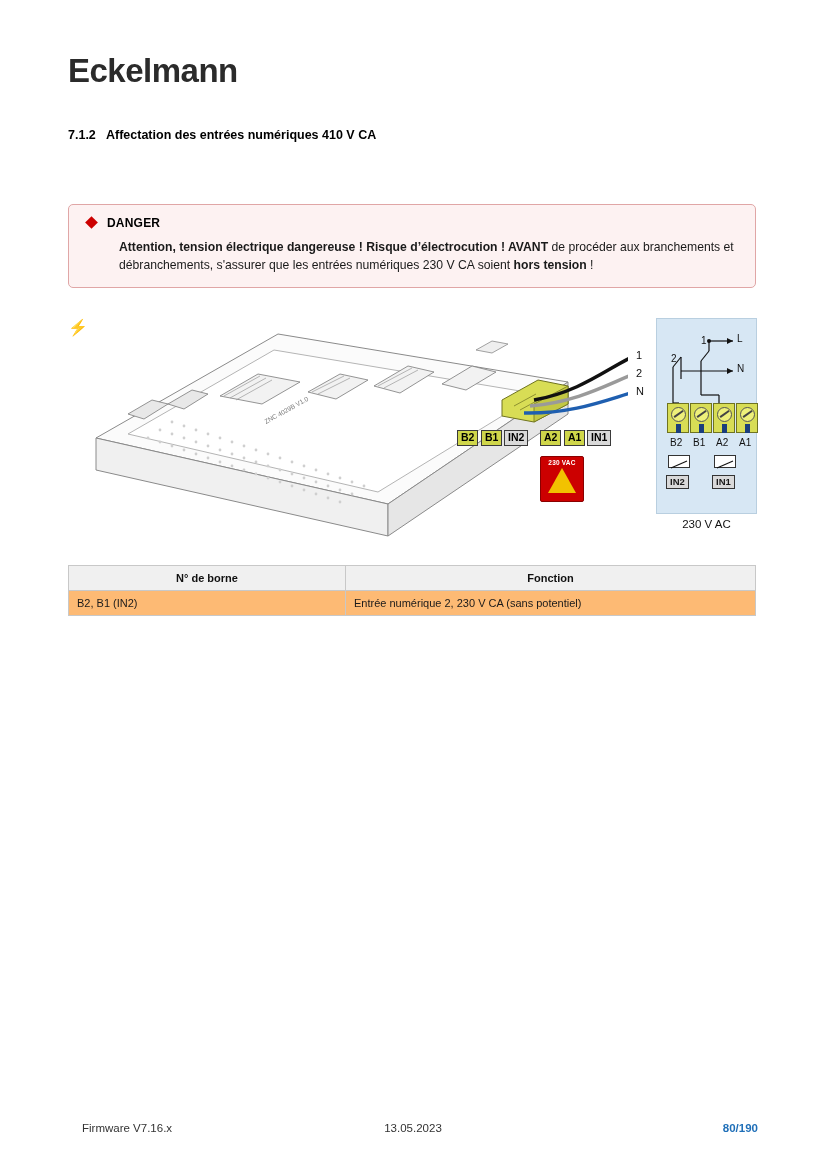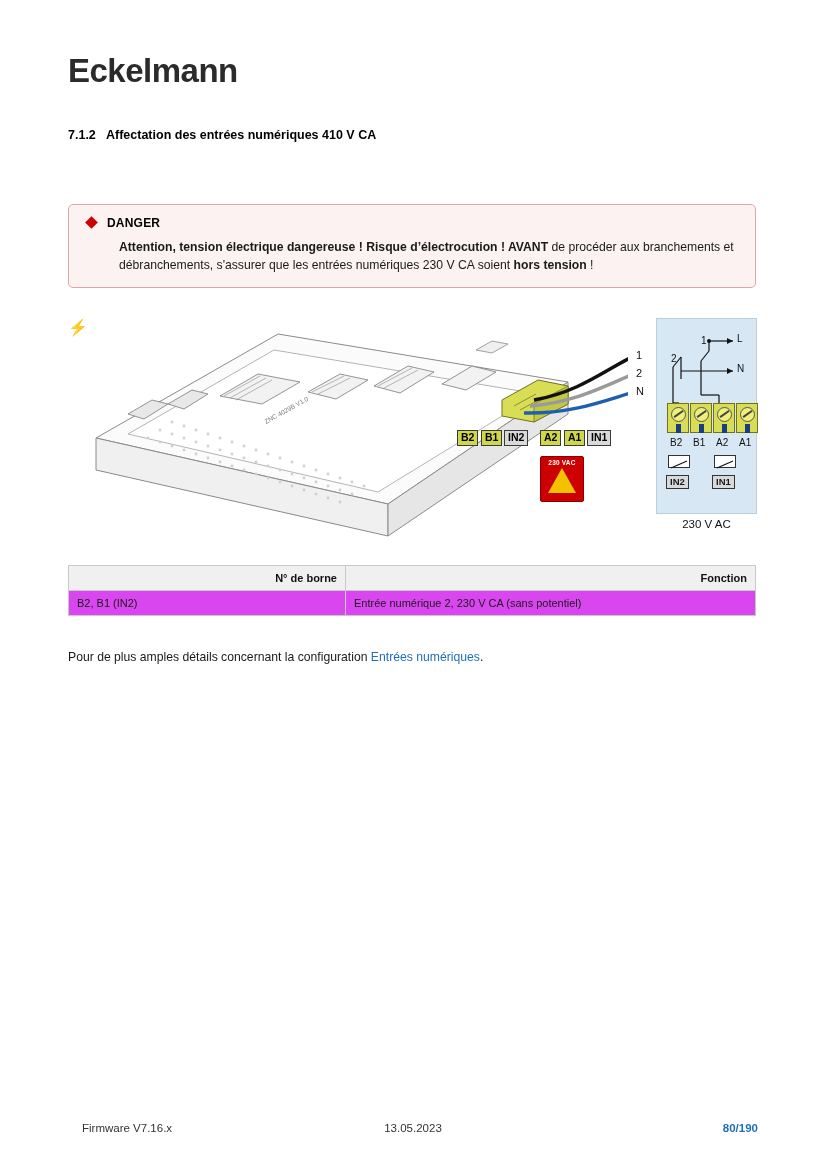--- a/index.html
+++ b/index.html
@@ -241,32 +241,32 @@
     position: absolute;
     left: 68px;
     top: 565px;
     width: 688px;
     border-collapse: collapse;
     font-size: 11px;
   }
   table.terminals th {
     background: #f0f0f0;
     border: 1px solid #c8c8c8;
-    text-align: right;
+    text-align: center;
     font-weight: bold;
     padding: 6px 8px;
     font-size: 11px;
     color: #111;
   }
   table.terminals td {
     border: 1px solid #c8c8c8;
     padding: 6px 8px;
     font-size: 11px;
     color: #1a1a1a;
-    background: #d946ef;
+    background: #fdba74;
   }
   table.terminals col.c1 { width: 277px; }
 
   
   .after-table {
     position: absolute;
     left: 68px;
     top: 650px;
     width: 690px;
     font-size: 12.2px;
@@ -521,23 +521,20 @@
       </tr>
     </thead>
     <tbody>
       <tr>
         <td>B2, B1 (IN2)</td>
         <td>Entrée numérique 2, 230 V CA (sans potentiel)</td>
       </tr>
     </tbody>
   </table>
 
-  <div class="after-table">
-    <span>Pour de plus amples détails concernant la configuration </span><a href="#">Entrées numériques</a><span>.</span>
-  </div>
 
   <div class="footer">
     <span class="fl">Firmware V7.16.x</span>
     <span class="fc">13.05.2023</span>
     <span class="fr">80/190</span>
   </div>
 
 </div>
 
 </body></html>

